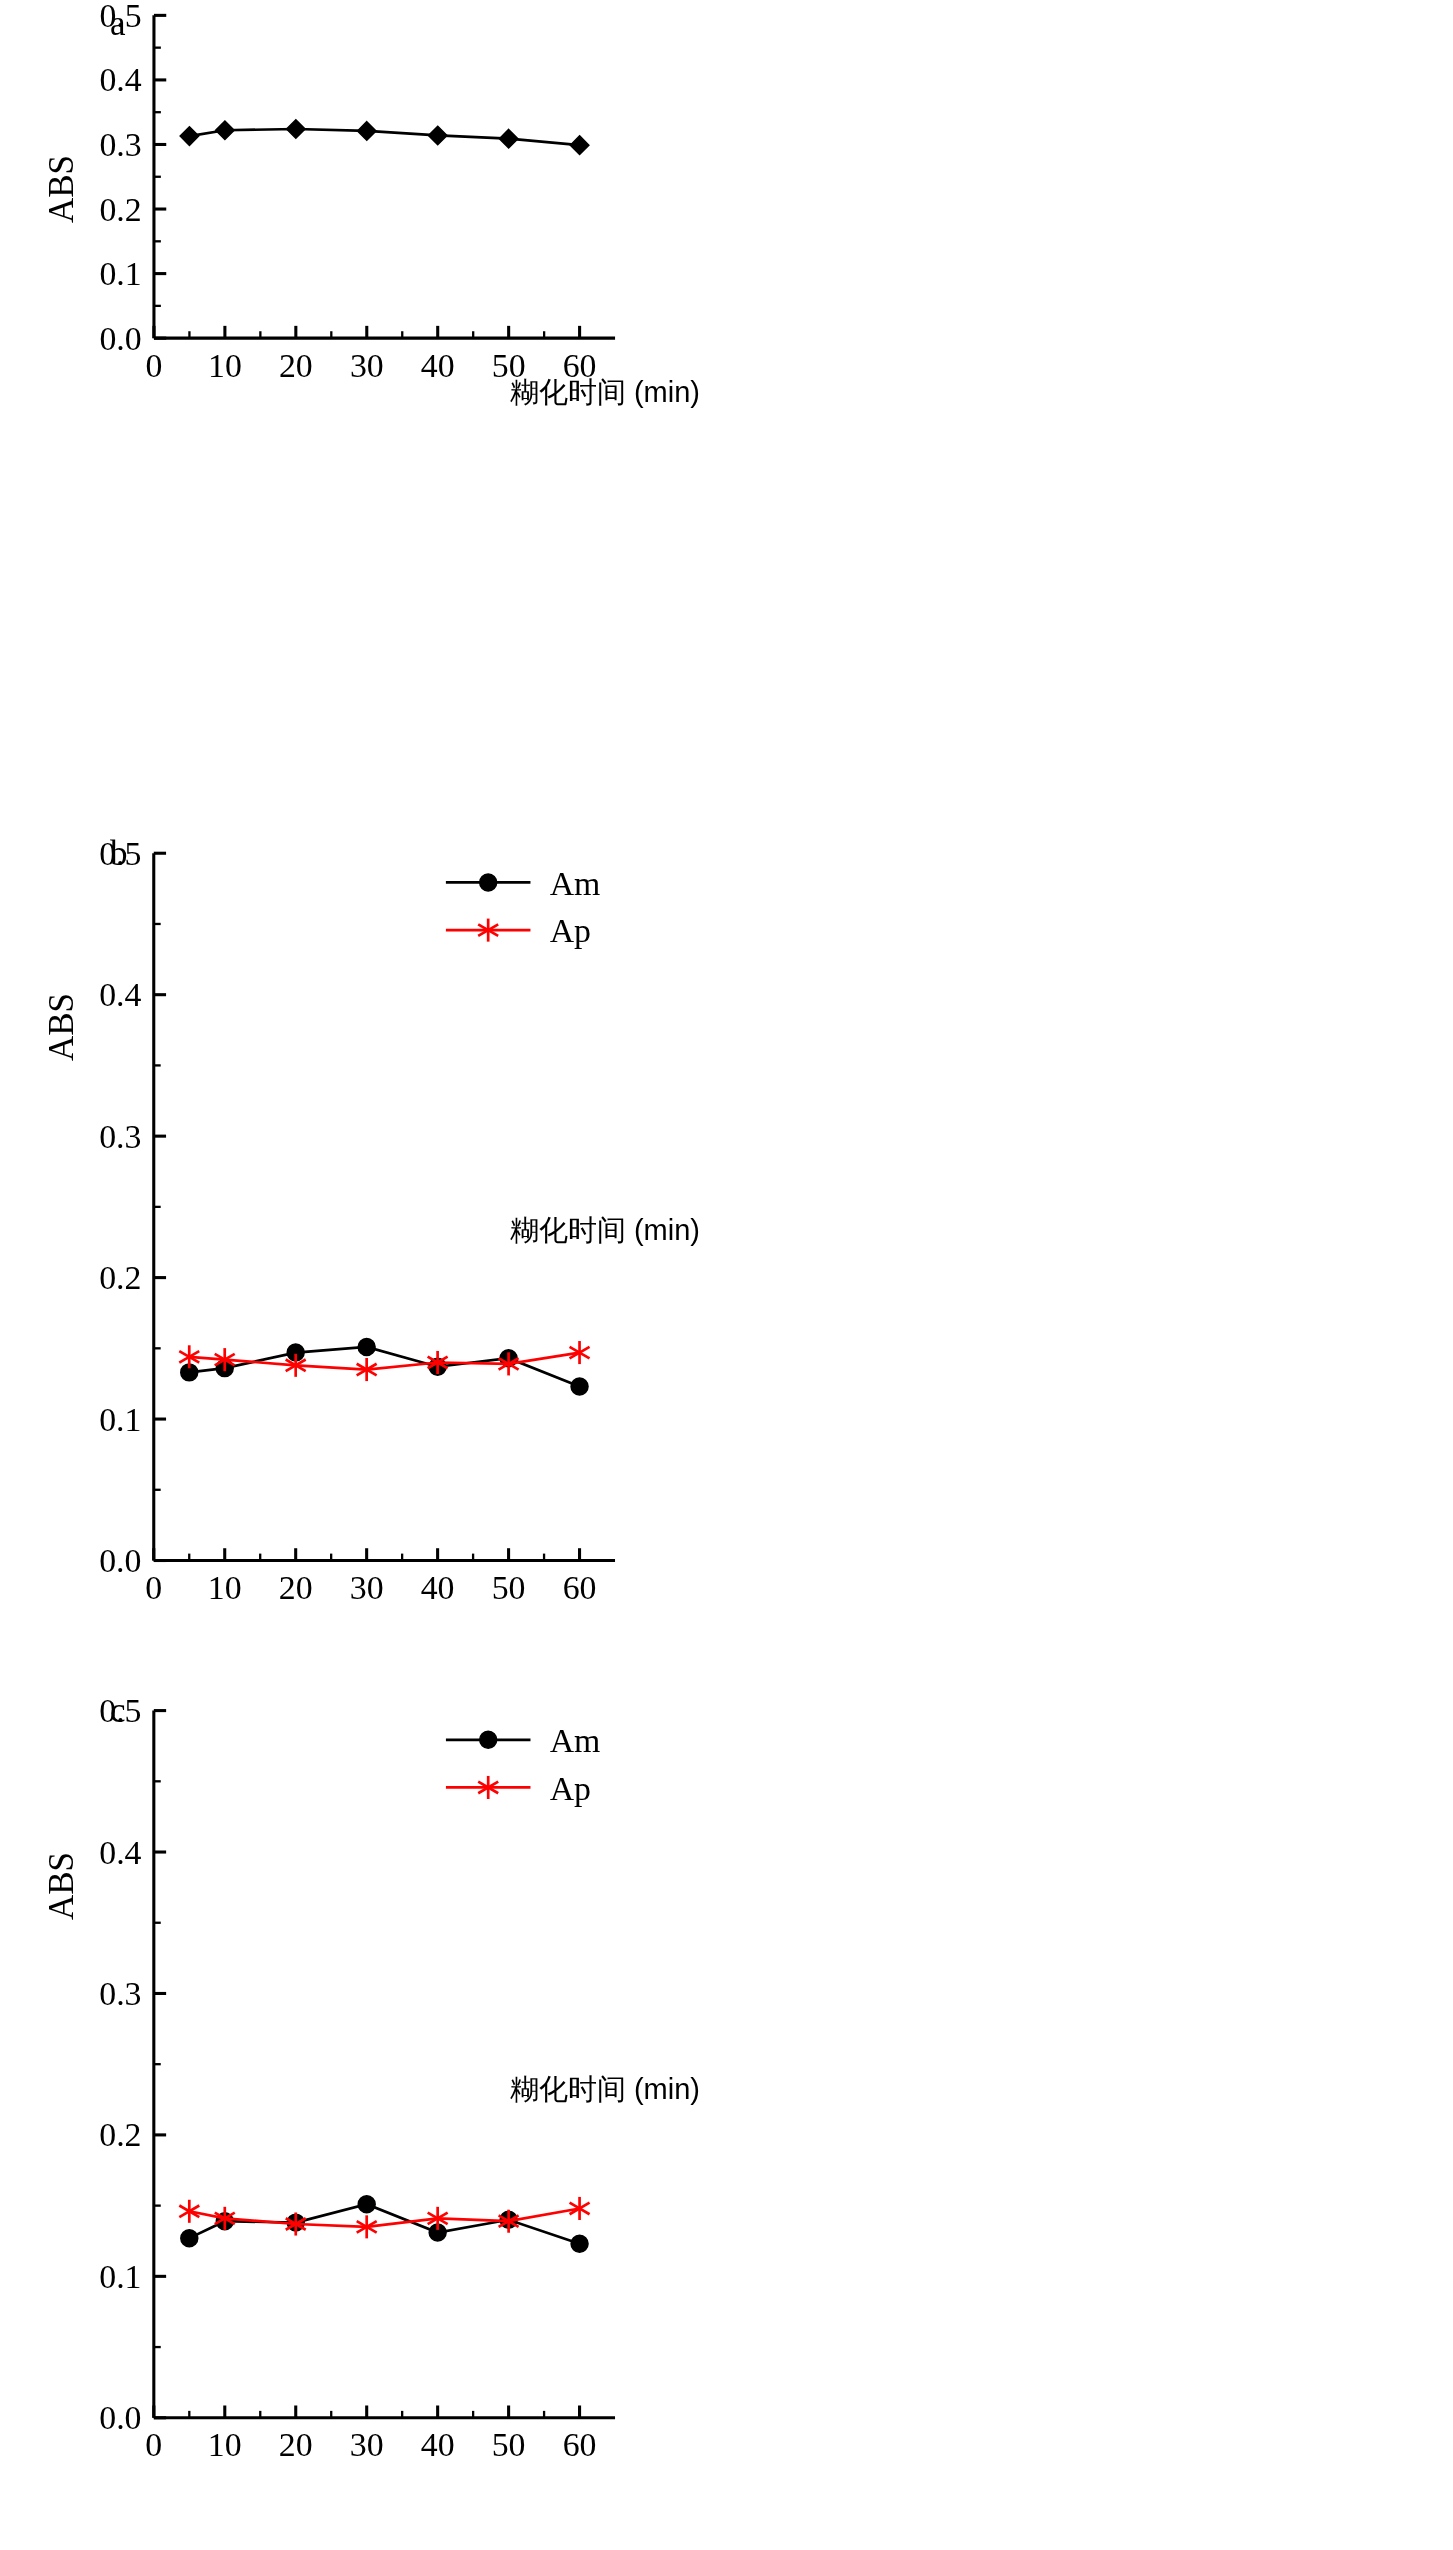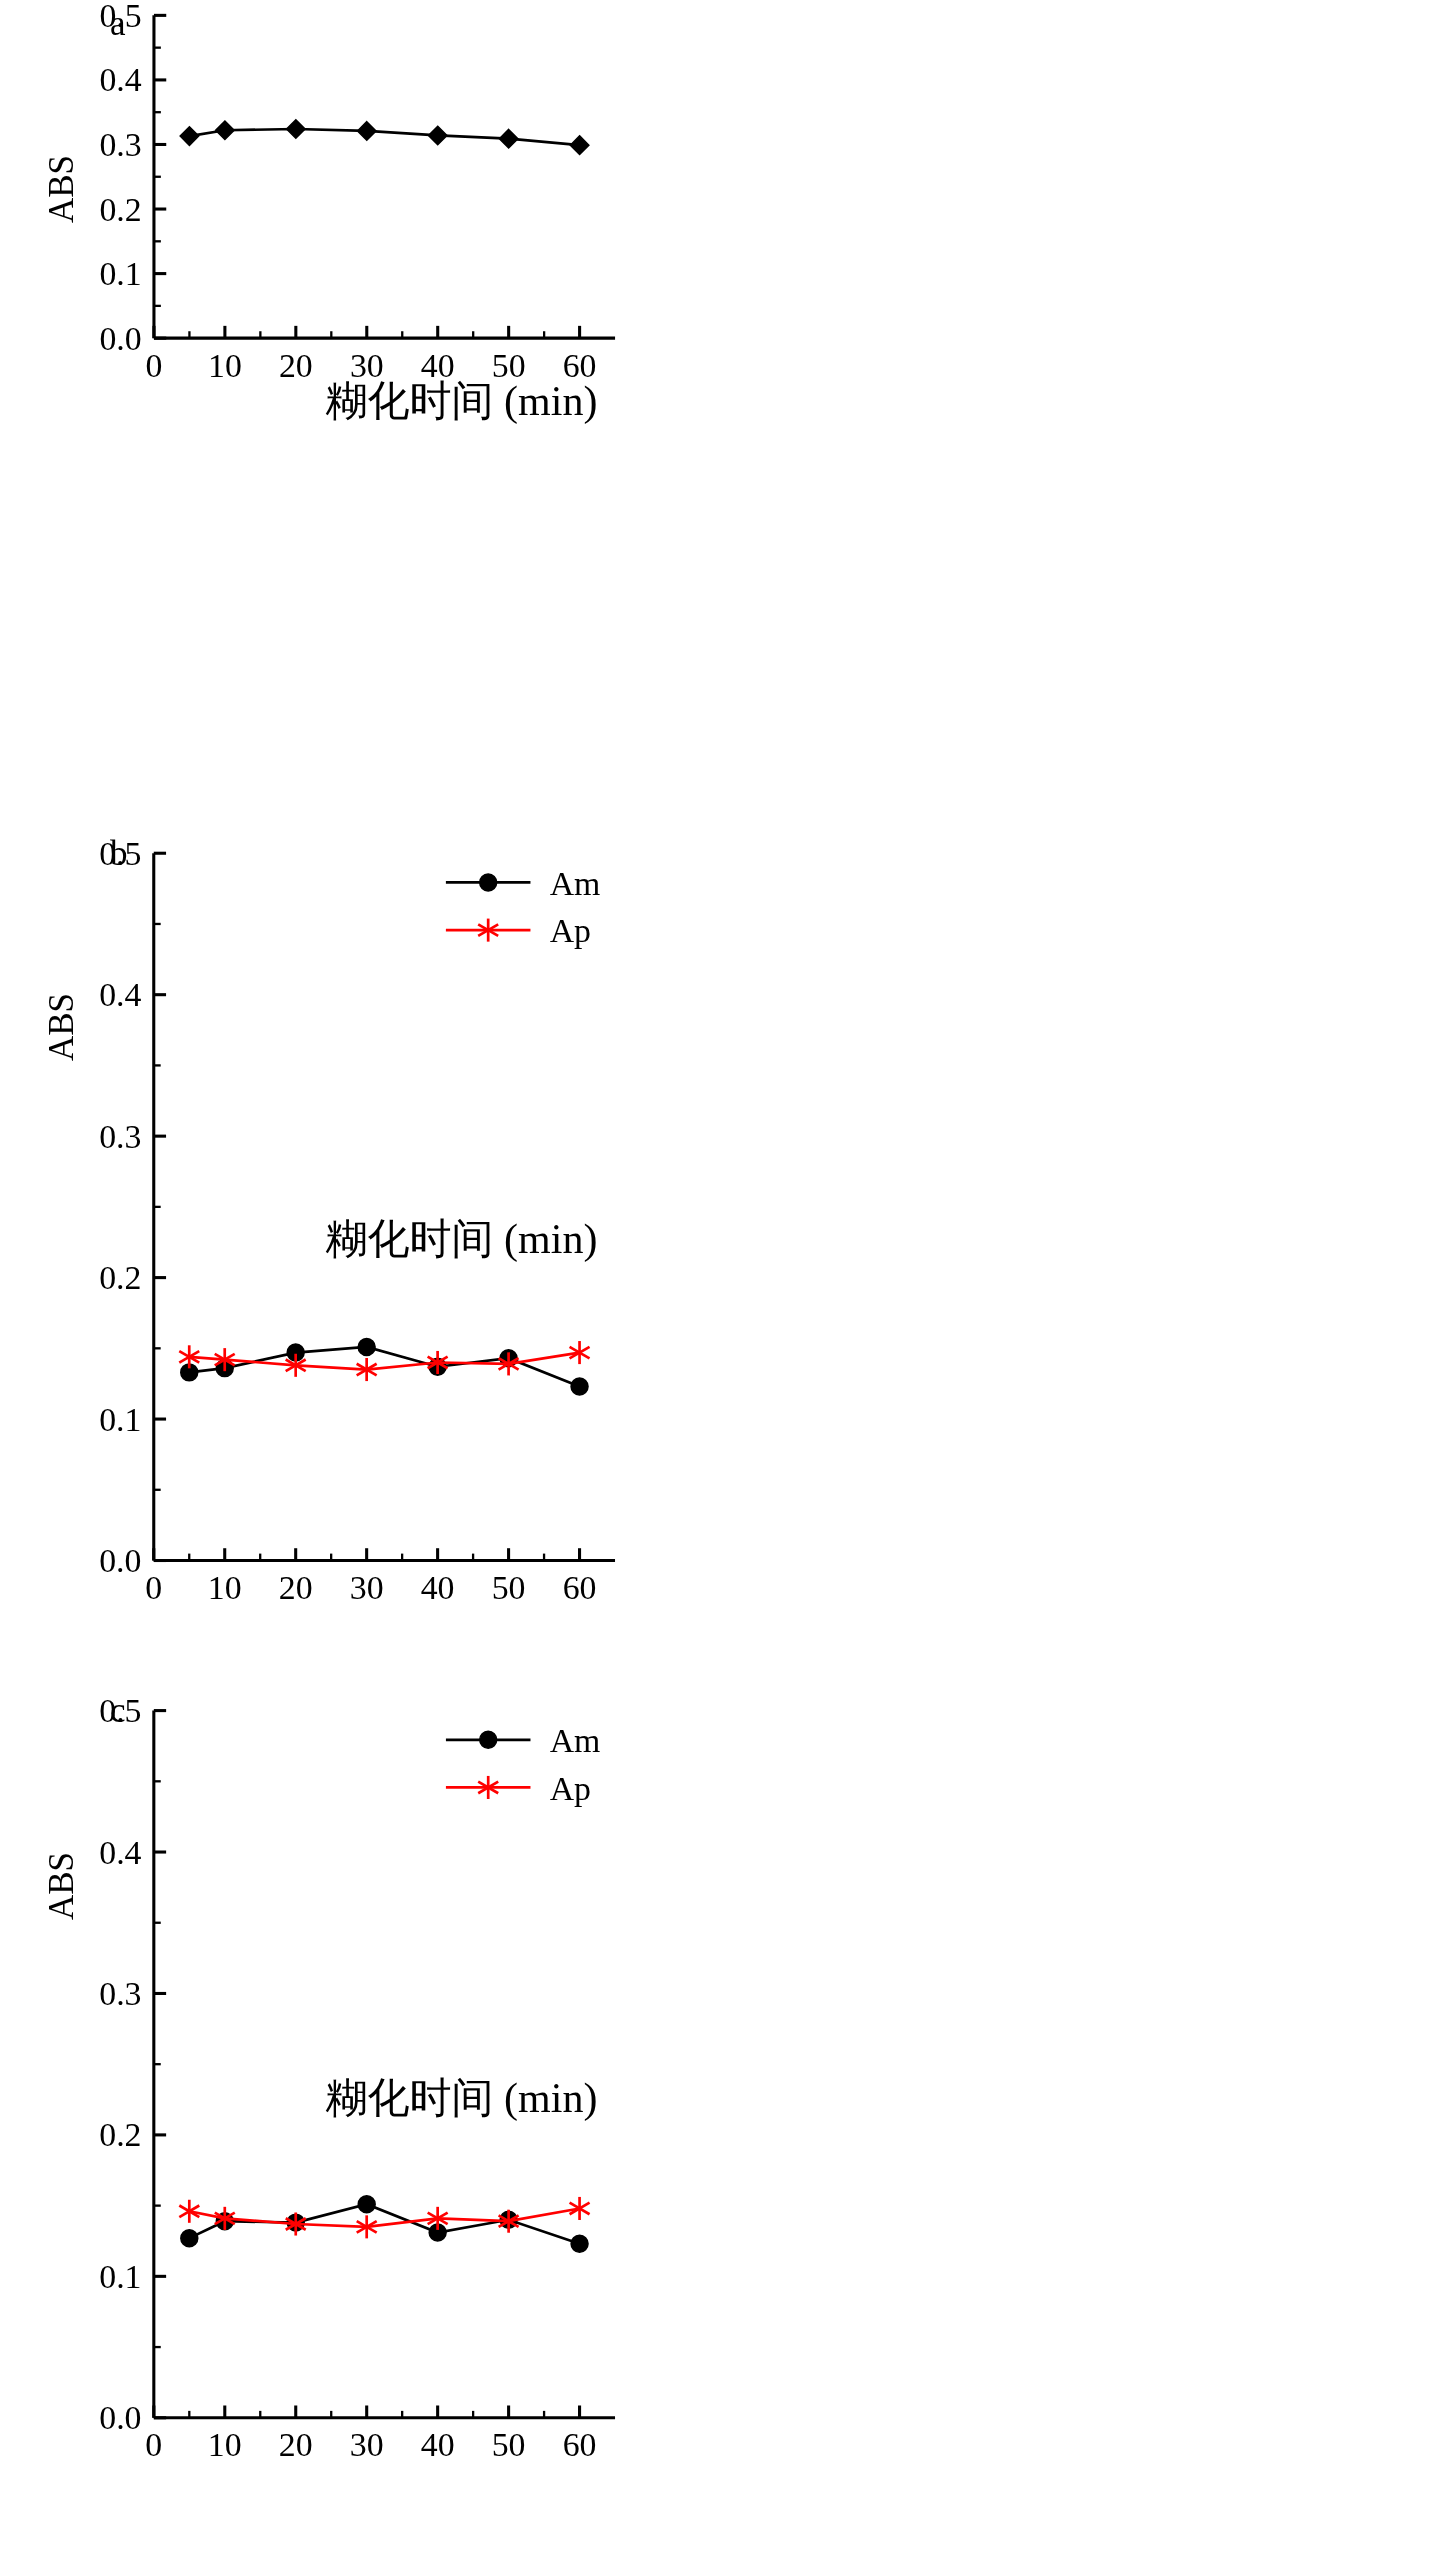--- a/index.html
+++ b/index.html
@@ -48,24 +48,24 @@
   .axis-title-y {
     position: absolute;
     font-family: "Liberation Serif", serif;
     font-size: 35px;
     transform: rotate(-90deg);
     transform-origin: left top;
     white-space: nowrap;
   }
   .axis-title-x {
     position: absolute;
-    font-family: Liberation Serif, serif;
-    font-size: 42px;
+    font-family: Liberation Sans, sans-serif;
+    font-size: 29px;
     white-space: nowrap;
-    text-align: center;
+    text-align: right;
   }
   .tick-label {
     font-family: "Liberation Serif", serif;
     font-size: 44px;
     fill: #000;
   }
   .legend-label {
     font-family: "Liberation Serif", serif;
     font-size: 44px;
     fill: #000;

